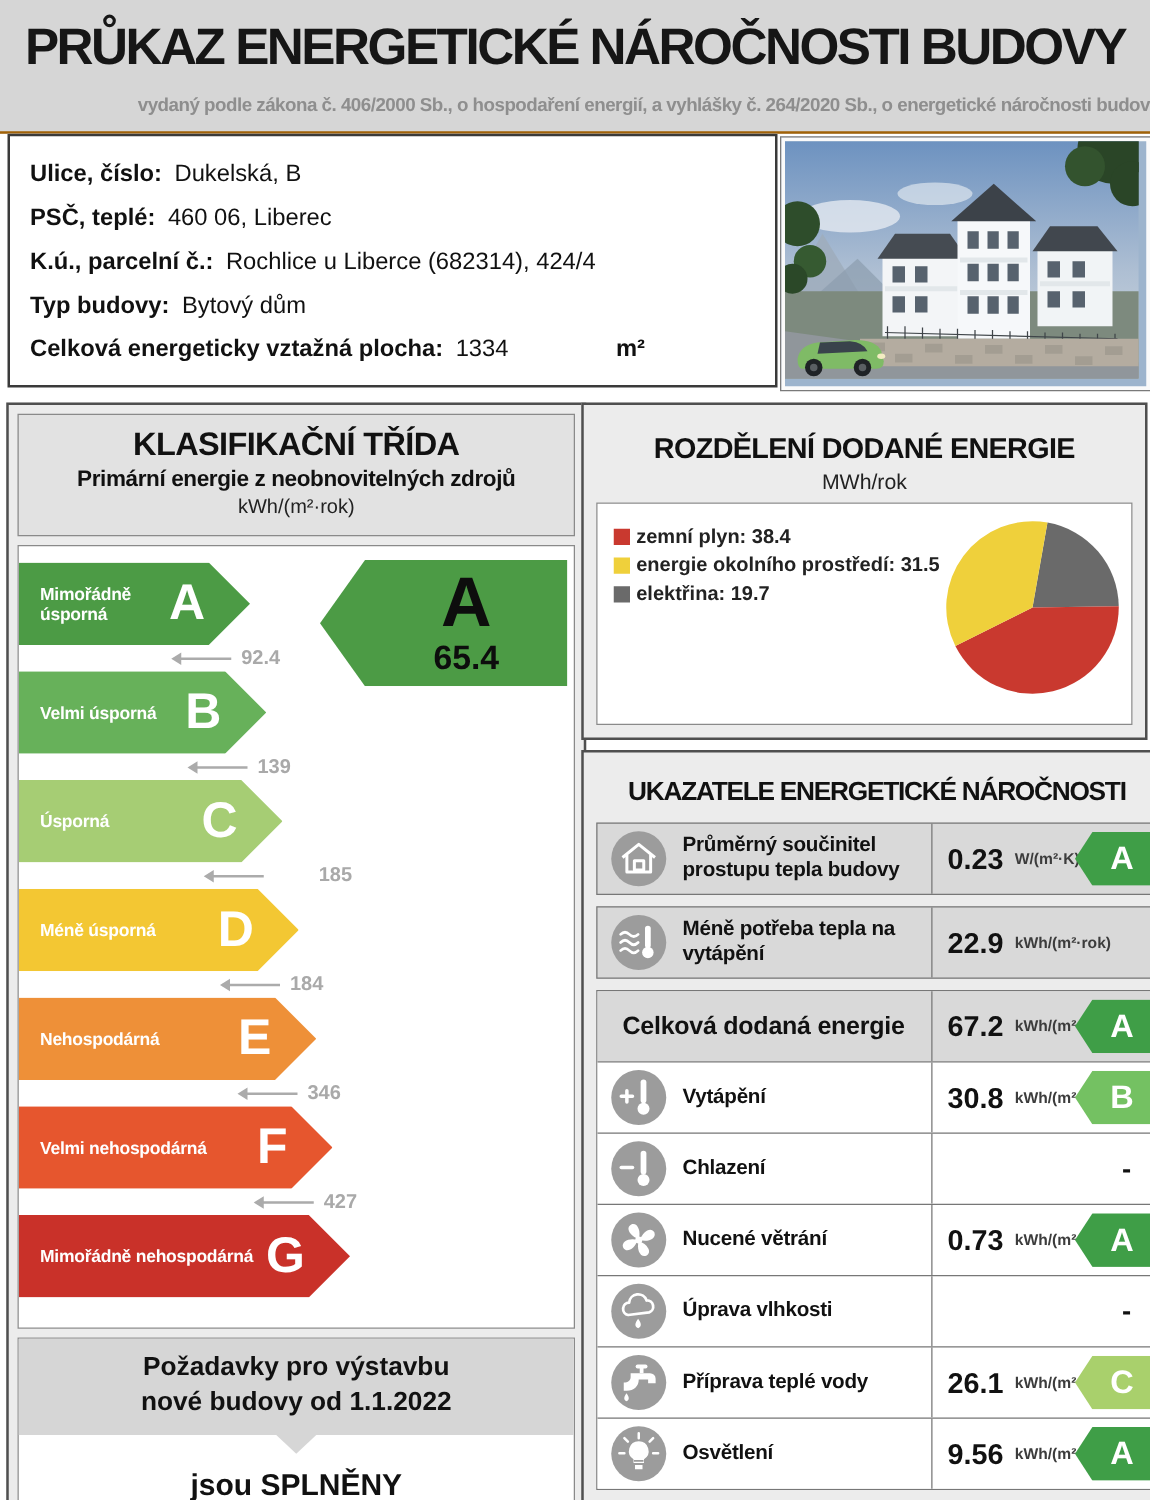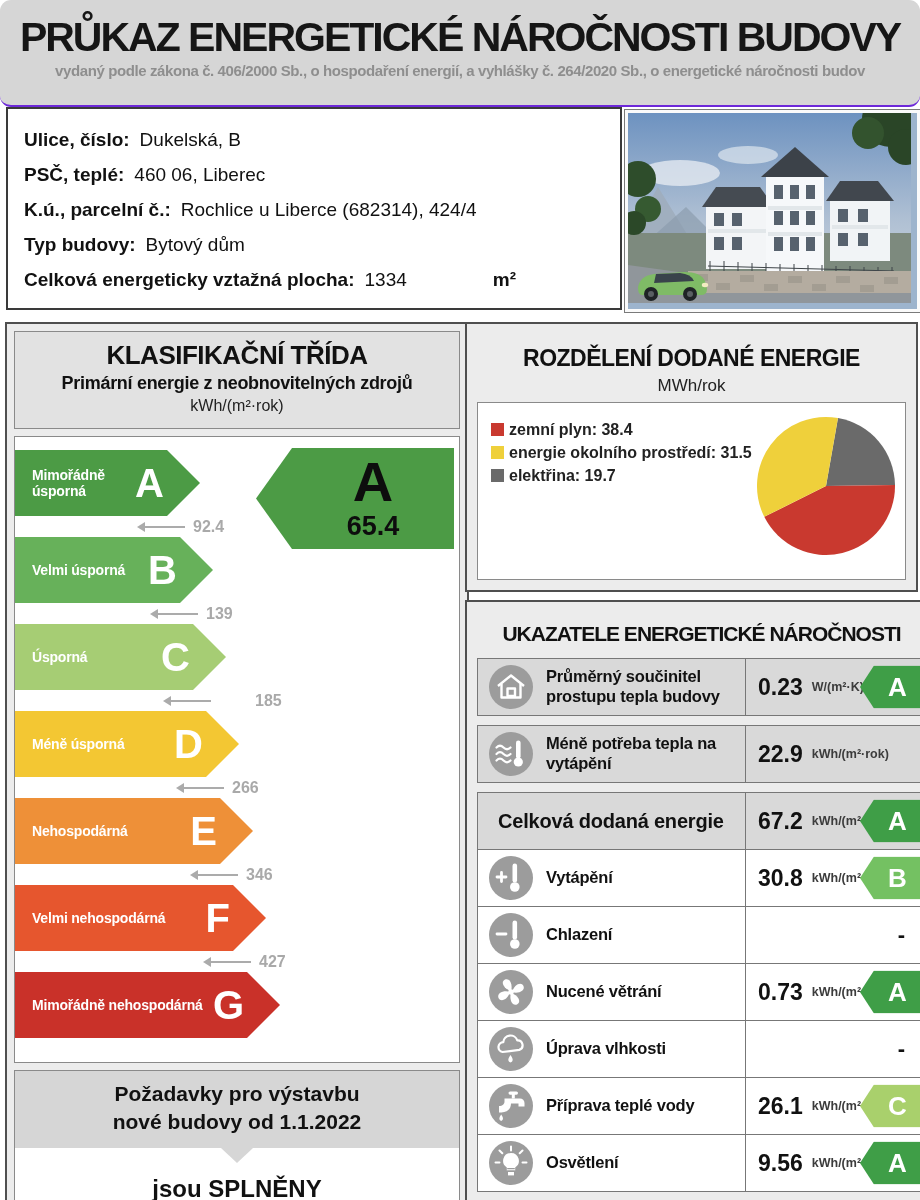--- a/index.html
+++ b/index.html
@@ -1,24 +1,24 @@
 <!DOCTYPE html>
 <html><head>
 <meta charset="utf-8">
 <style>
   html,body { margin:0; padding:0; background:#fff; }
   .page { position:relative; width:920px; height:1200px; background:#fff;
           font-family:"Liberation Sans", sans-serif; color:#111; overflow:hidden; }
 
   
   .top-band { position:absolute; left:0; top:0; width:920px; height:105px;
-              background:#d6d6d6; border-bottom:2px solid #6d28d9;border-radius:11px; }
+              background:#d6d6d6; border-bottom:2px solid #a16207; }
   .main-title { margin-top:14px; text-align:center; font-size:41px; font-weight:700;
                 letter-spacing:-2px; white-space:nowrap; color:#161616; }
-  .subtitle { margin-top:1px; text-align:center; font-size:15px; font-weight:700;
+  .subtitle { margin-top:15px; text-align:right; font-size:15px; font-weight:700;
               color:#8e8e8e; letter-spacing:-0.4px; white-space:nowrap; }
 
   
   .info-box { position:absolute; left:6px; top:107px; width:612px; height:199px;
               background:#fff; border:2px solid #3a3a3a; }
   .info-rows { padding:13px 16px 0 16px; }
   .info-row { display:flex; align-items:baseline; font-size:19px; line-height:35px; }
   .info-label { font-weight:700; margin-right:10px; white-space:nowrap; }
   .info-unit { font-weight:700; margin-left:auto; padding-right:88px; }
 
@@ -263,21 +263,21 @@
         <div class="thr-row" style="margin-left: 150px; gap: 44px;">
           <span class="thr-line"></span>
           <span>185</span>
         </div>
         <div class="cls-arrow" style="width: 224px; background: rgb(243, 199, 51); clip-path: polygon(0px 0px, calc(100% - 33px) 0px, 100% 50%, calc(100% - 33px) 100%, 0px 100%);">
           <span class="cls-label">Méně úsporná</span>
           <span class="cls-letter">D</span>
         </div>
         <div class="thr-row" style="margin-left: 163px;">
           <span class="thr-line"></span>
-          <span>266</span>
+          <span>184</span>
         </div>
         <div class="cls-arrow" style="width: 238px; background: rgb(238, 144, 56); clip-path: polygon(0px 0px, calc(100% - 33px) 0px, 100% 50%, calc(100% - 33px) 100%, 0px 100%);">
           <span class="cls-label">Nehospodárná</span>
           <span class="cls-letter">E</span>
         </div>
         <div class="thr-row" style="margin-left: 177px;">
           <span class="thr-line"></span>
           <span>346</span>
         </div>
         <div class="cls-arrow" style="width: 251px; background: rgb(230, 86, 46); clip-path: polygon(0px 0px, calc(100% - 33px) 0px, 100% 50%, calc(100% - 33px) 100%, 0px 100%);">

